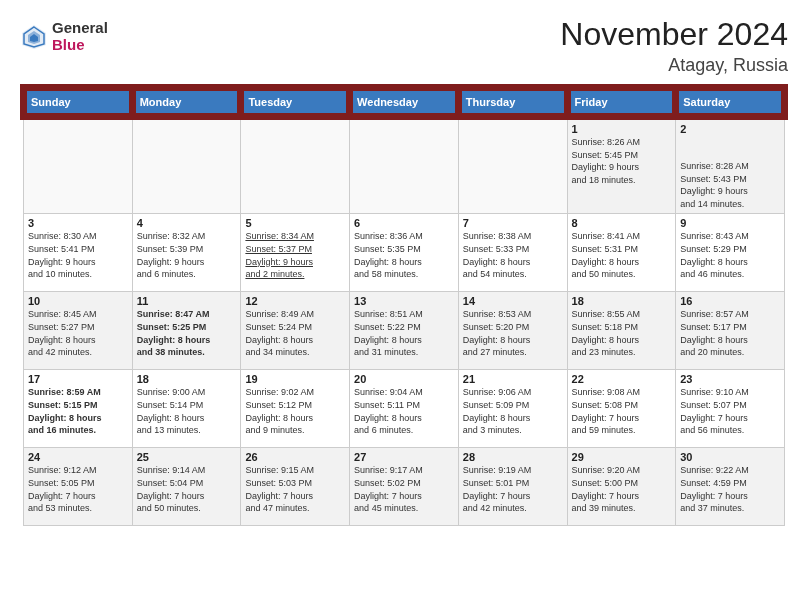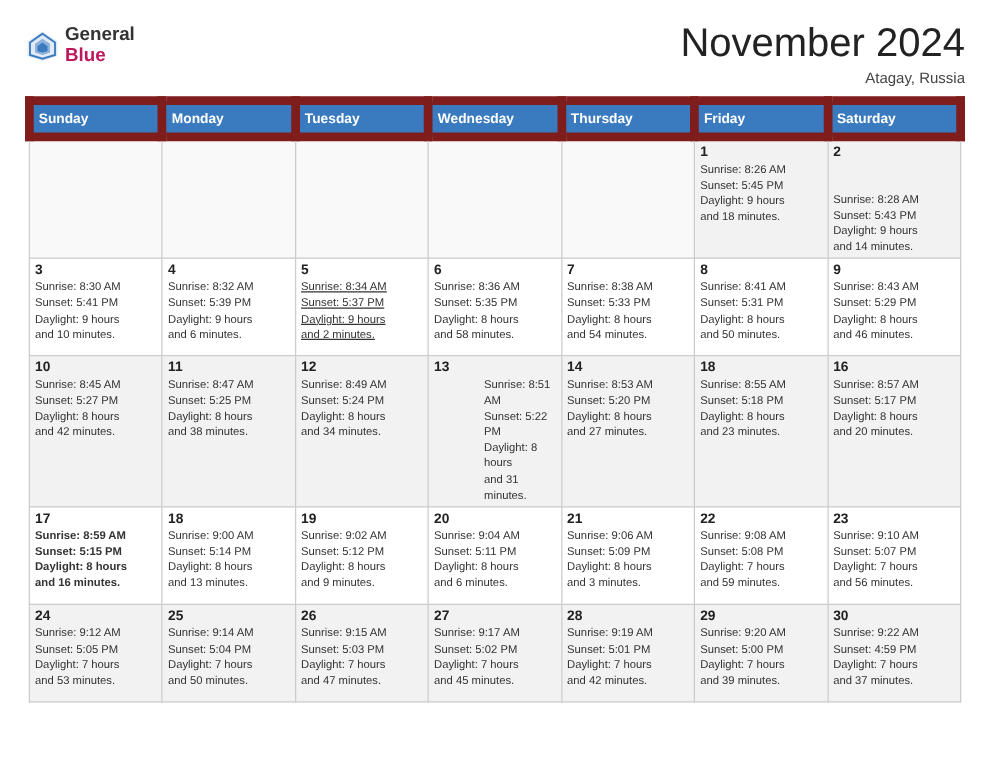--- a/index.html
+++ b/index.html
@@ -6,21 +6,21 @@
     body {
       font-family: Arial, sans-serif;
       background: #fff;
       width: 792px;
       height: 612px;
       overflow: hidden;
     }
     .page {
       width: 792px;
       height: 612px;
-      padding: 16px 20px 10px 20px;
+      padding: 16px 4px 10px 20px;
     }
     .header {
       display: flex;
       align-items: flex-start;
       justify-content: space-between;
       margin-bottom: 8px;
     }
     .logo {
       display: flex;
       align-items: center;
@@ -48,21 +48,21 @@
     }
     .title-area {
       text-align: right;
     }
     .month-title {
       font-size: 32px;
       font-weight: 300;
       color: #222;
     }
     .location {
-      font-size: 12px;
+      font-size: 18px;
       color: #444;
       margin-top: 2px;
     }
     .calendar {
       width: 100%;
       border-collapse: collapse;
       table-layout: fixed;
     }
     .calendar th {
       background-color: #3a7abf;
@@ -211,35 +211,35 @@
         <tr>
           <td class="shaded">
             <span class="day-number">10</span>
             <div class="day-info" style="white-space: pre-line;">Sunrise: 8:45 AM
 Sunset: 5:27 PM
 Daylight: 8 hours
 and 42 minutes.</div>
           </td>
           <td class="shaded">
             <span class="day-number">11</span>
-            <div class="day-info" style="white-space: pre-line;">Sunrise: 8:47 AM
+            <div class="day-info" style="white-space: pre-line; font-weight: bold;">Sunrise: 8:47 AM
 Sunset: 5:25 PM
 Daylight: 8 hours
 and 38 minutes.</div>
           </td>
           <td class="shaded">
             <span class="day-number">12</span>
             <div class="day-info" style="white-space: pre-line;">Sunrise: 8:49 AM
 Sunset: 5:24 PM
 Daylight: 8 hours
 and 34 minutes.</div>
           </td>
           <td class="shaded">
             <span class="day-number">13</span>
-            <div class="day-info" style="white-space: pre-line; margin-left: 40px;">Sunrise: 8:51 AM
+            <div class="day-info" style="white-space: pre-line;">Sunrise: 8:51 AM
 Sunset: 5:22 PM
 Daylight: 8 hours
 and 31 minutes.</div>
           </td>
           <td class="shaded">
             <span class="day-number">14</span>
             <div class="day-info" style="white-space: pre-line;">Sunrise: 8:53 AM
 Sunset: 5:20 PM
 Daylight: 8 hours
 and 27 minutes.</div>

